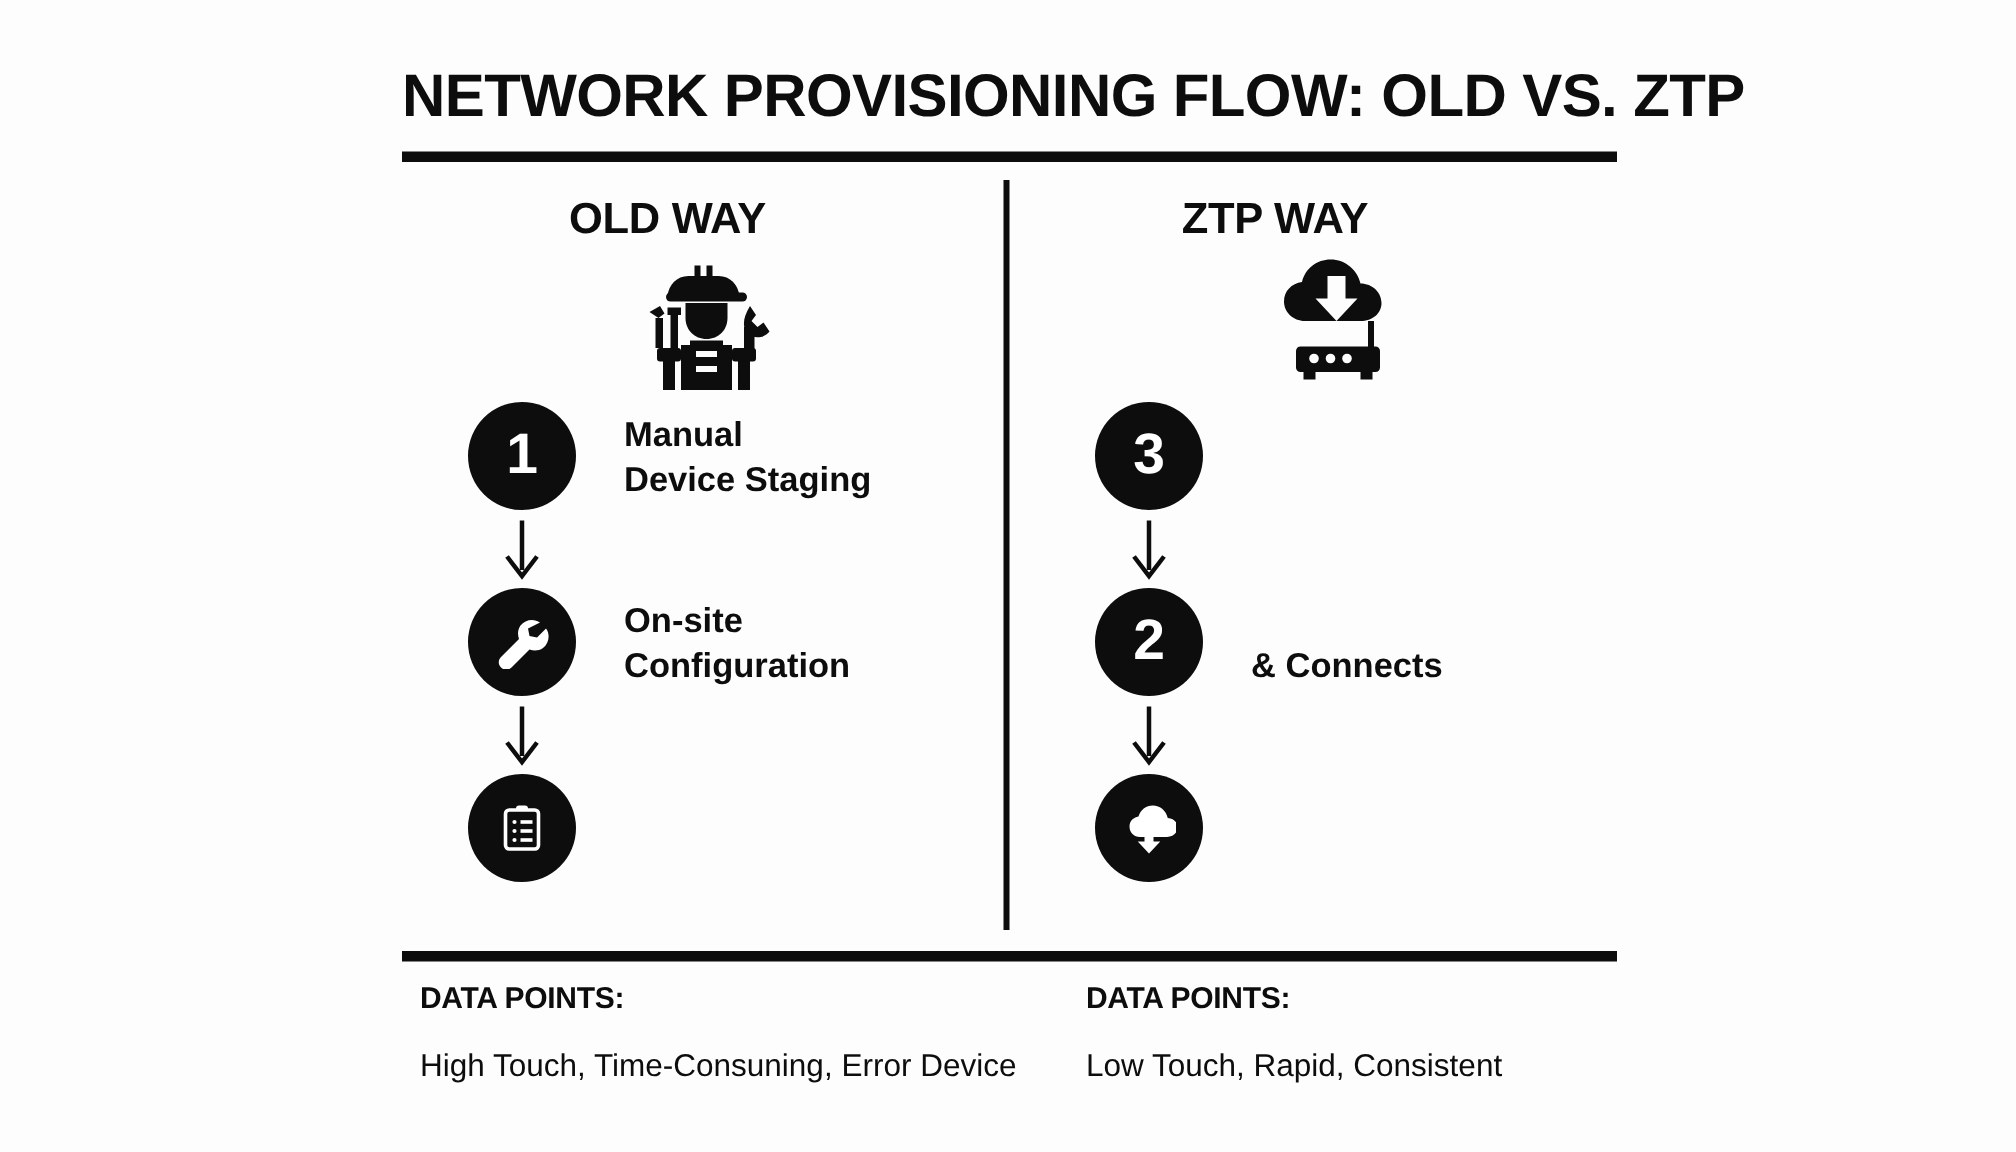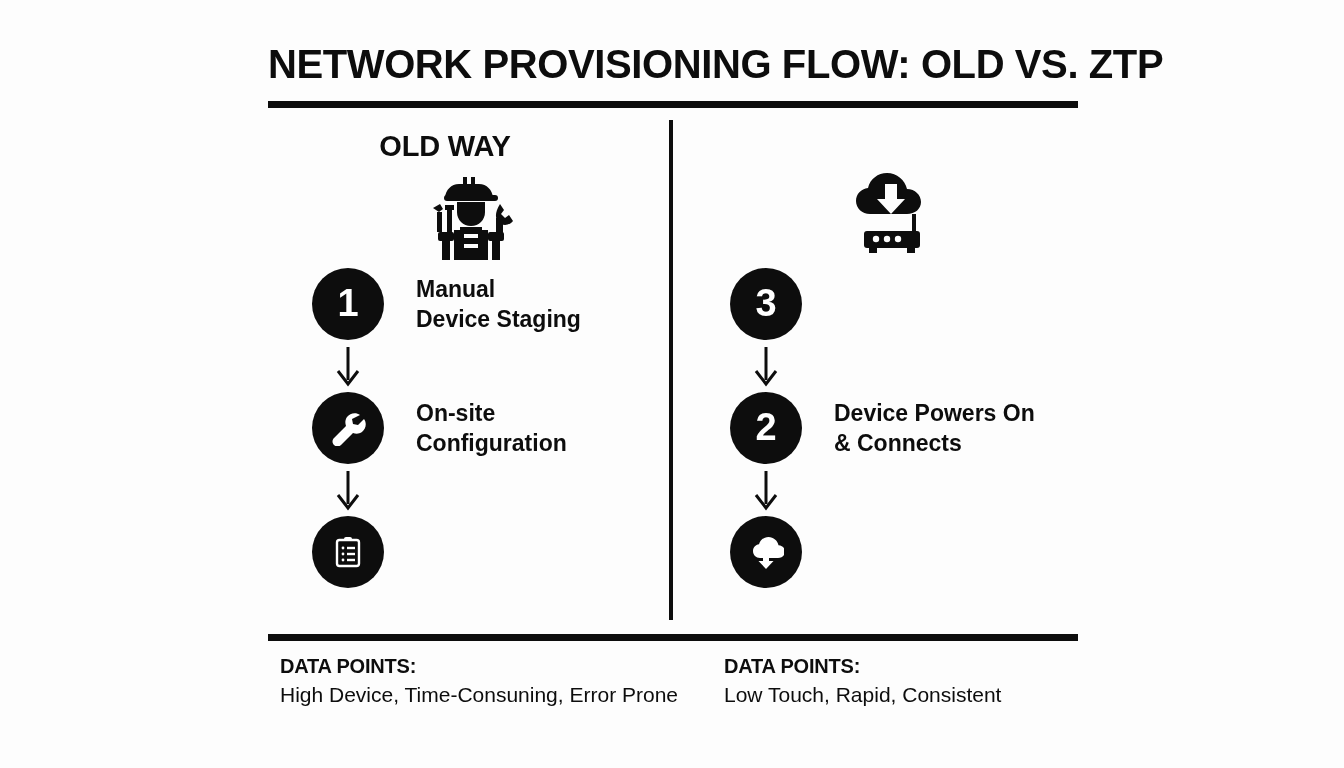--- a/index.html
+++ b/index.html
@@ -159,21 +159,21 @@
     width: 420px;
   }
   .foot-left  { left: 280px; }
   .foot-right { left: 724px; }
 
   .foot-title {
     font-size: 20px;
     font-weight: bold;
     letter-spacing: -0.2px;
     color: #0d0d0d;
-    margin-bottom: 5px;
+    margin-bottom: 21px;
   }
   .foot-text {
     font-size: 21px;
     font-weight: normal;
     color: #0d0d0d;
     white-space: nowrap;
   }
 </style>
 </head>
 <body>
@@ -264,20 +264,21 @@
             <line x1="17" y1="20" x2="25" y2="20"></line>
             <line x1="17" y1="26" x2="25" y2="26"></line>
           </svg>
         </div>
       </div>
 
     </div>
   </div>
 
   <div class="column col-right">
+    <div class="col-heading">ZTP WAY</div>
 
     <div class="hero-icon">
       <svg viewBox="0 0 110 92" xmlns="http://www.w3.org/2000/svg" fill="#0d0d0d">
 
         <path d="M34 46 c-8 0 -14 -6 -14 -13 c0 -7 5 -12 12 -13 c2 -9 10 -15 19 -15 c10 0 18 7 20 16 c8 0 14 6 14 13 c0 7 -6 12 -14 12 z"></path>
 
         <path d="M49 16 h12 v15 h8 l-14 15 l-14 -15 h8 z" fill="#fdfdfd"></path>
 
         <rect x="28" y="63" width="56" height="17" rx="3"></rect>
 
@@ -304,21 +305,21 @@
             <polyline points="8,27 18,40 28,27"></polyline>
           </svg>
         </div>
       </div>
 
       <div class="step">
         <div class="badge">
           <span class="badge-num">2</span>
         </div>
         <div class="step-label">
-          <span>Device Powers On</span><br>
+          <br>
           <span>&amp; Connects</span>
         </div>
         <div class="arrow">
           <svg viewBox="0 0 36 46" xmlns="http://www.w3.org/2000/svg" stroke="#0d0d0d" stroke-width="3" fill="none">
             <line x1="18" y1="3" x2="18" y2="36"></line>
             <polyline points="8,27 18,40 28,27"></polyline>
           </svg>
         </div>
       </div>
 
@@ -329,21 +330,21 @@
             <path d="M15 20 h6 v7 h4.5 l-7.5 8 l-7.5 -8 h4.5 z"></path>
           </svg>
         </div>
       </div>
 
     </div>
   </div>
 
   <div class="footer-block foot-left">
     <div class="foot-title">DATA POINTS:</div>
-    <div class="foot-text">High Device, Time-Consuning, Error Prone</div>
+    <div class="foot-text">High Touch, Time-Consuning, Error Device</div>
   </div>
 
   <div class="footer-block foot-right">
     <div class="foot-title">DATA POINTS:</div>
     <div class="foot-text">Low Touch, Rapid, Consistent</div>
   </div>
 
 </div>
 
 </body></html>

